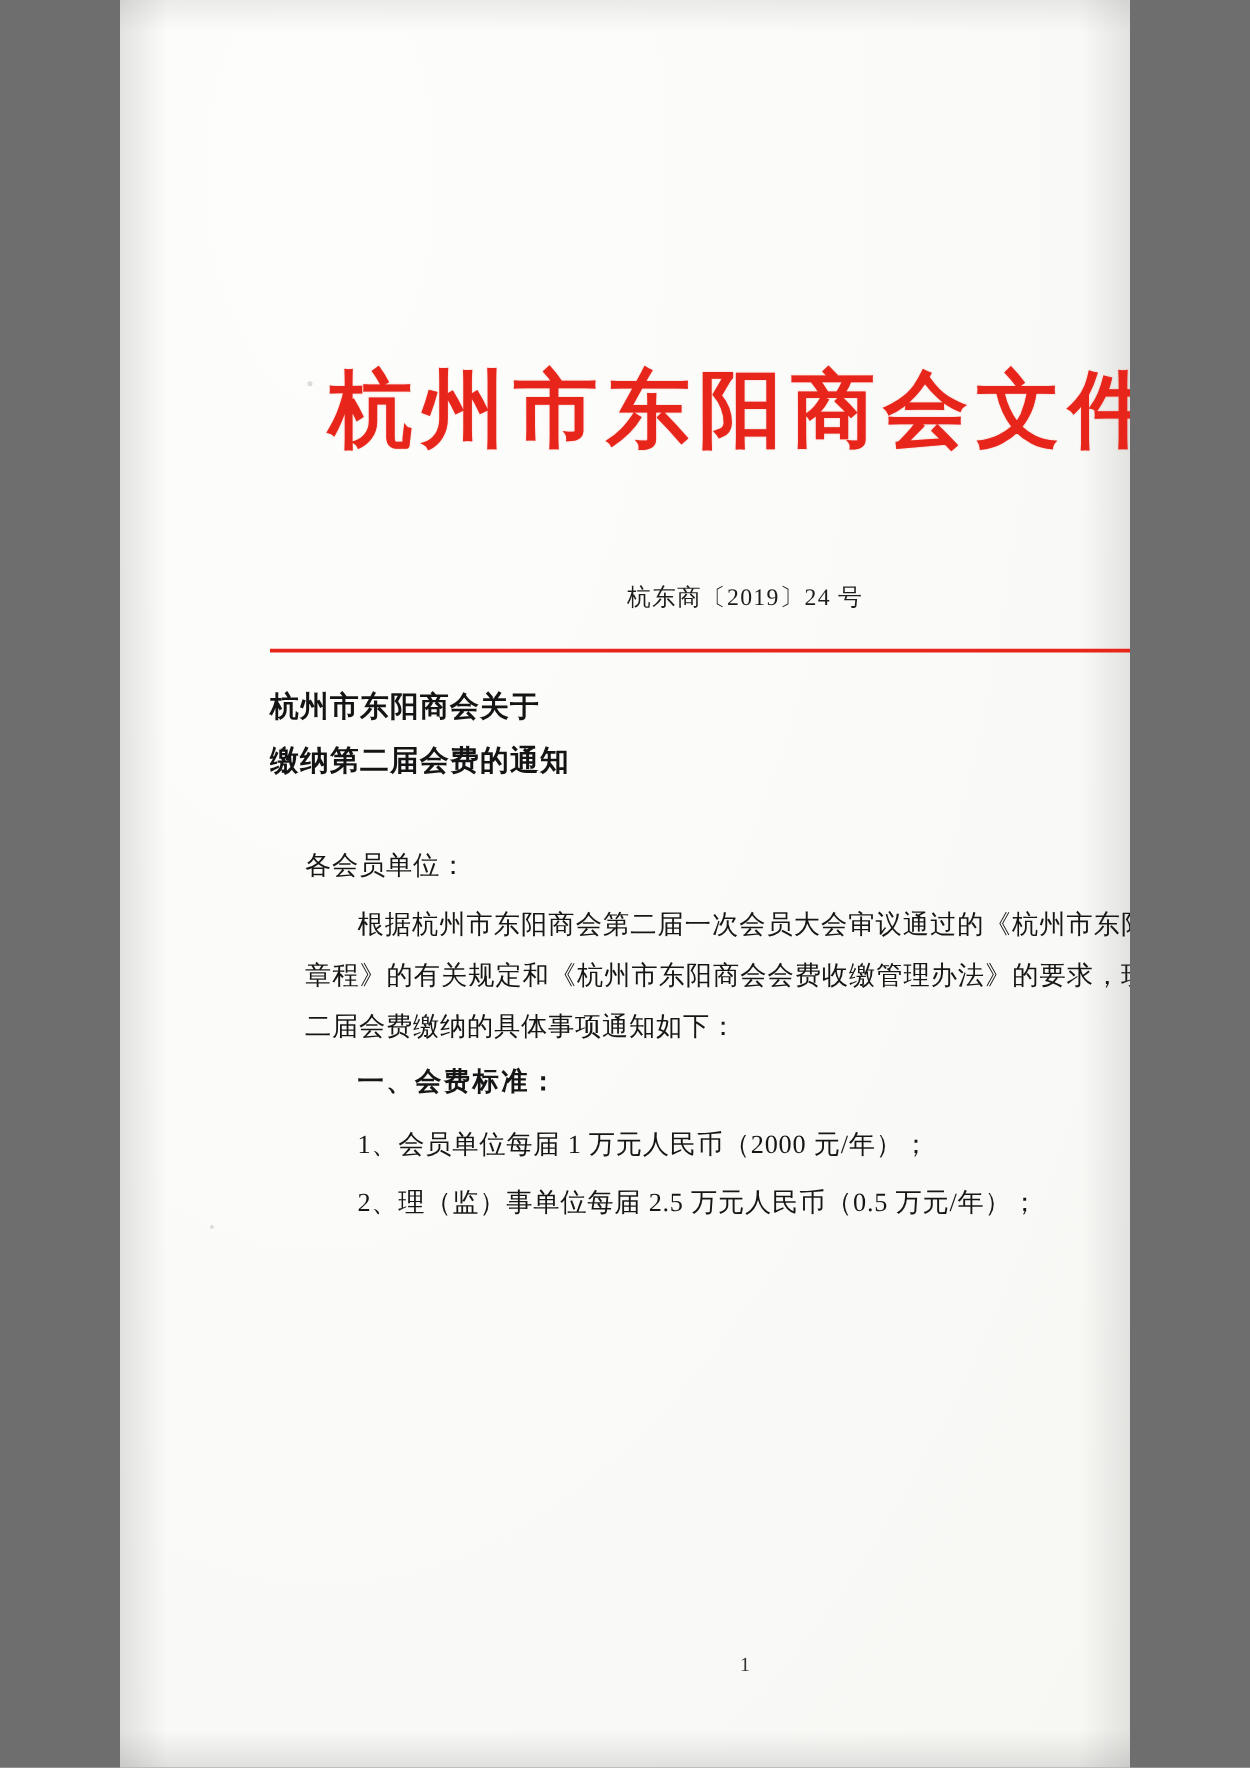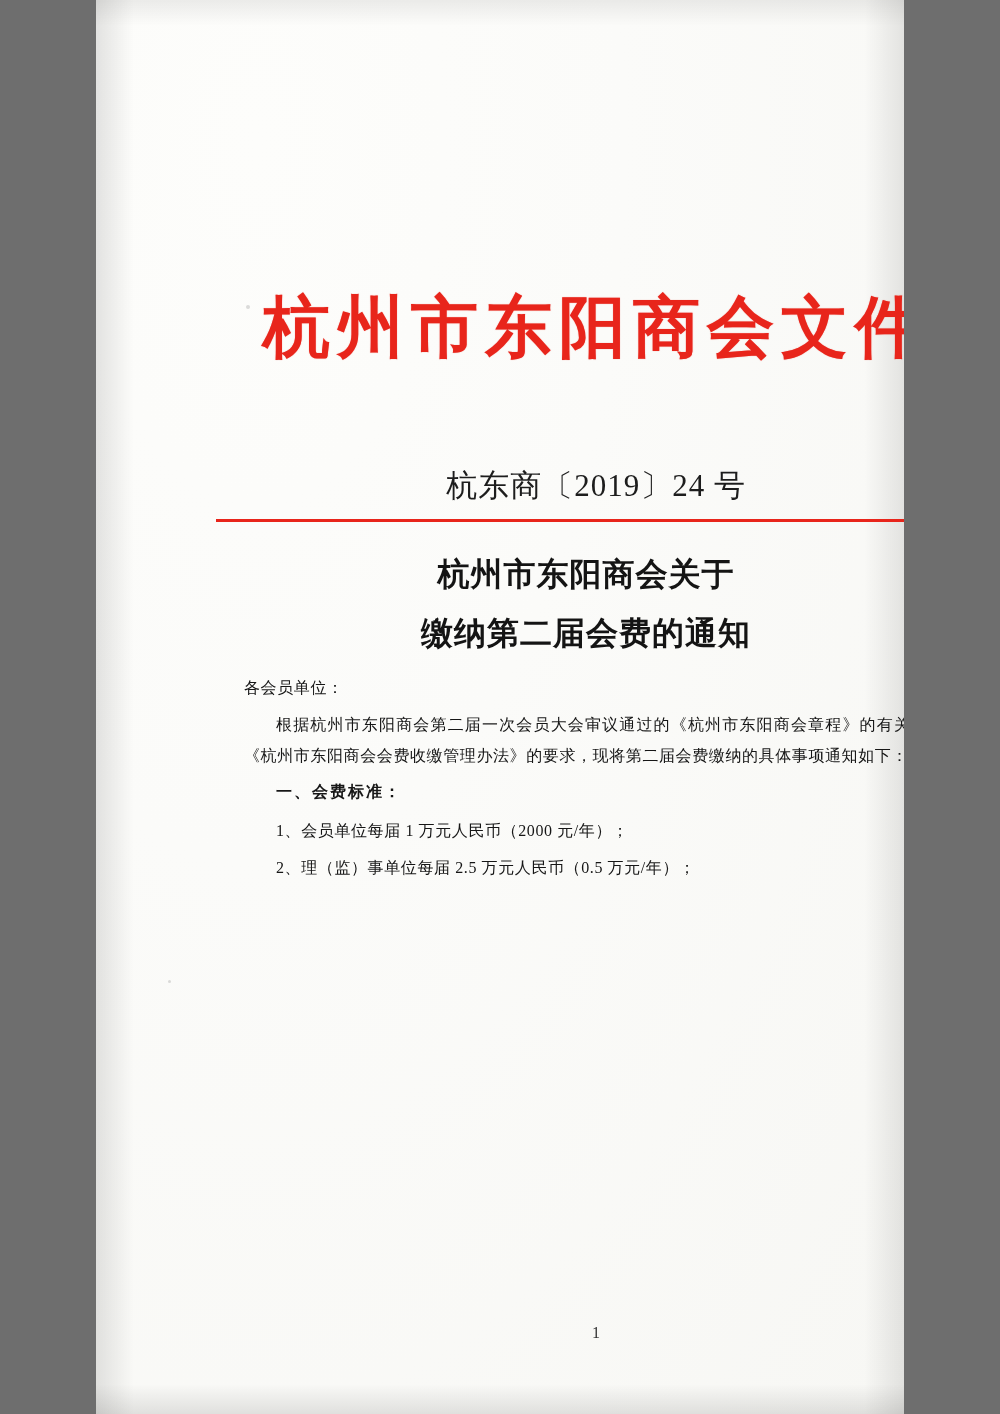--- a/index.html
+++ b/index.html
@@ -69,56 +69,56 @@
     text-shadow: 0 0 1px rgba(232,37,27,0.55);
     white-space: nowrap;
   }
 
   .doc-number {
     position: absolute;
     top: 465px;
     left: 0;
     width: 760px;
     text-align: center;
-    font-size: 31px;
+    font-size: 19px;
     color: #1d1d1d;
     letter-spacing: 1px;
     font-family: "Liberation Serif", serif;
   }
 
   .red-rule {
     position: absolute;
     top: 519px;
     left: 0;
     width: 740px;
     height: 3px;
     background: #e8251b;
   }
 
   .doc-title {
     position: absolute;
     top: 545px;
     left: 0;
     width: 740px;
-    text-align: center;
-    font-size: 32px;
+    text-align: left;
+    font-size: 23px;
     font-weight: bold;
     line-height: 1.85;
     color: #141414;
     font-family: "DejaVu Serif", "Liberation Serif", serif;
     letter-spacing: 1px;
   }
   .doc-title .line { display: block; }
 
   .content {
     position: absolute;
     top: 672px;
     left: 28px;
     width: 718px;
-    font-size: 16px;
+    font-size: 21px;
     line-height: 1.95;
     color: #161616;
     letter-spacing: 0.6px;
   }
   .content p {
     margin: 0 0 6px 0;
     text-align: justify;
   }
   .indent2 { text-indent: 2em; }
   .bold-head {

